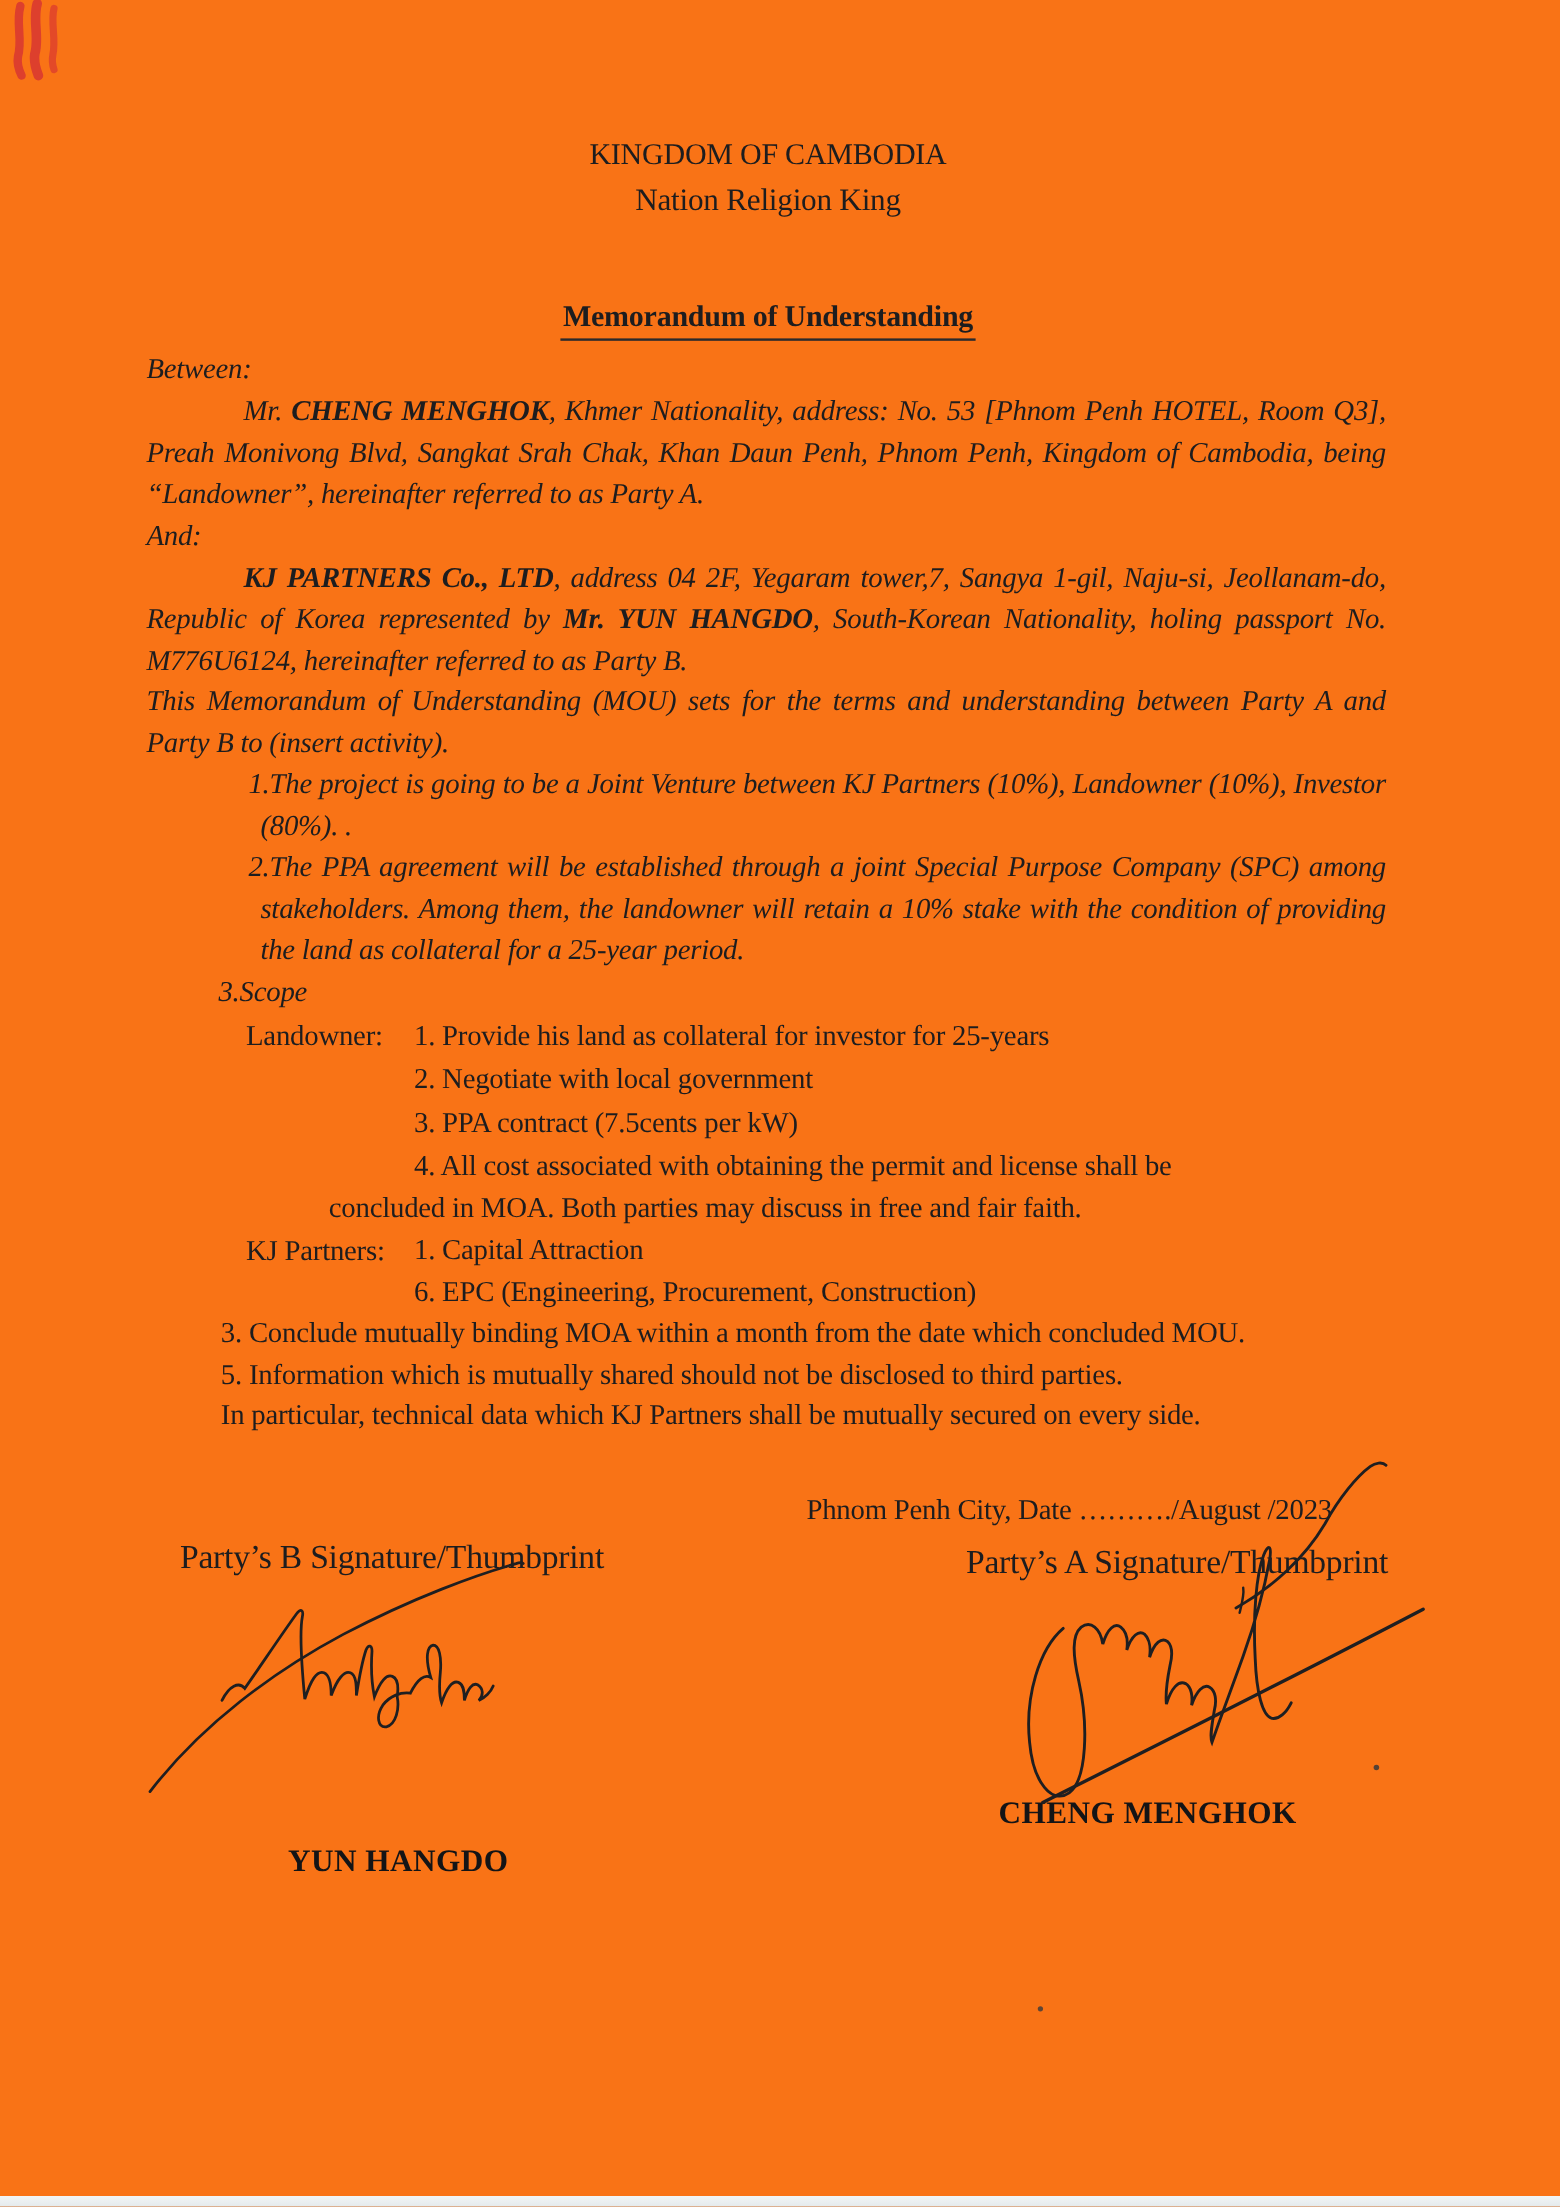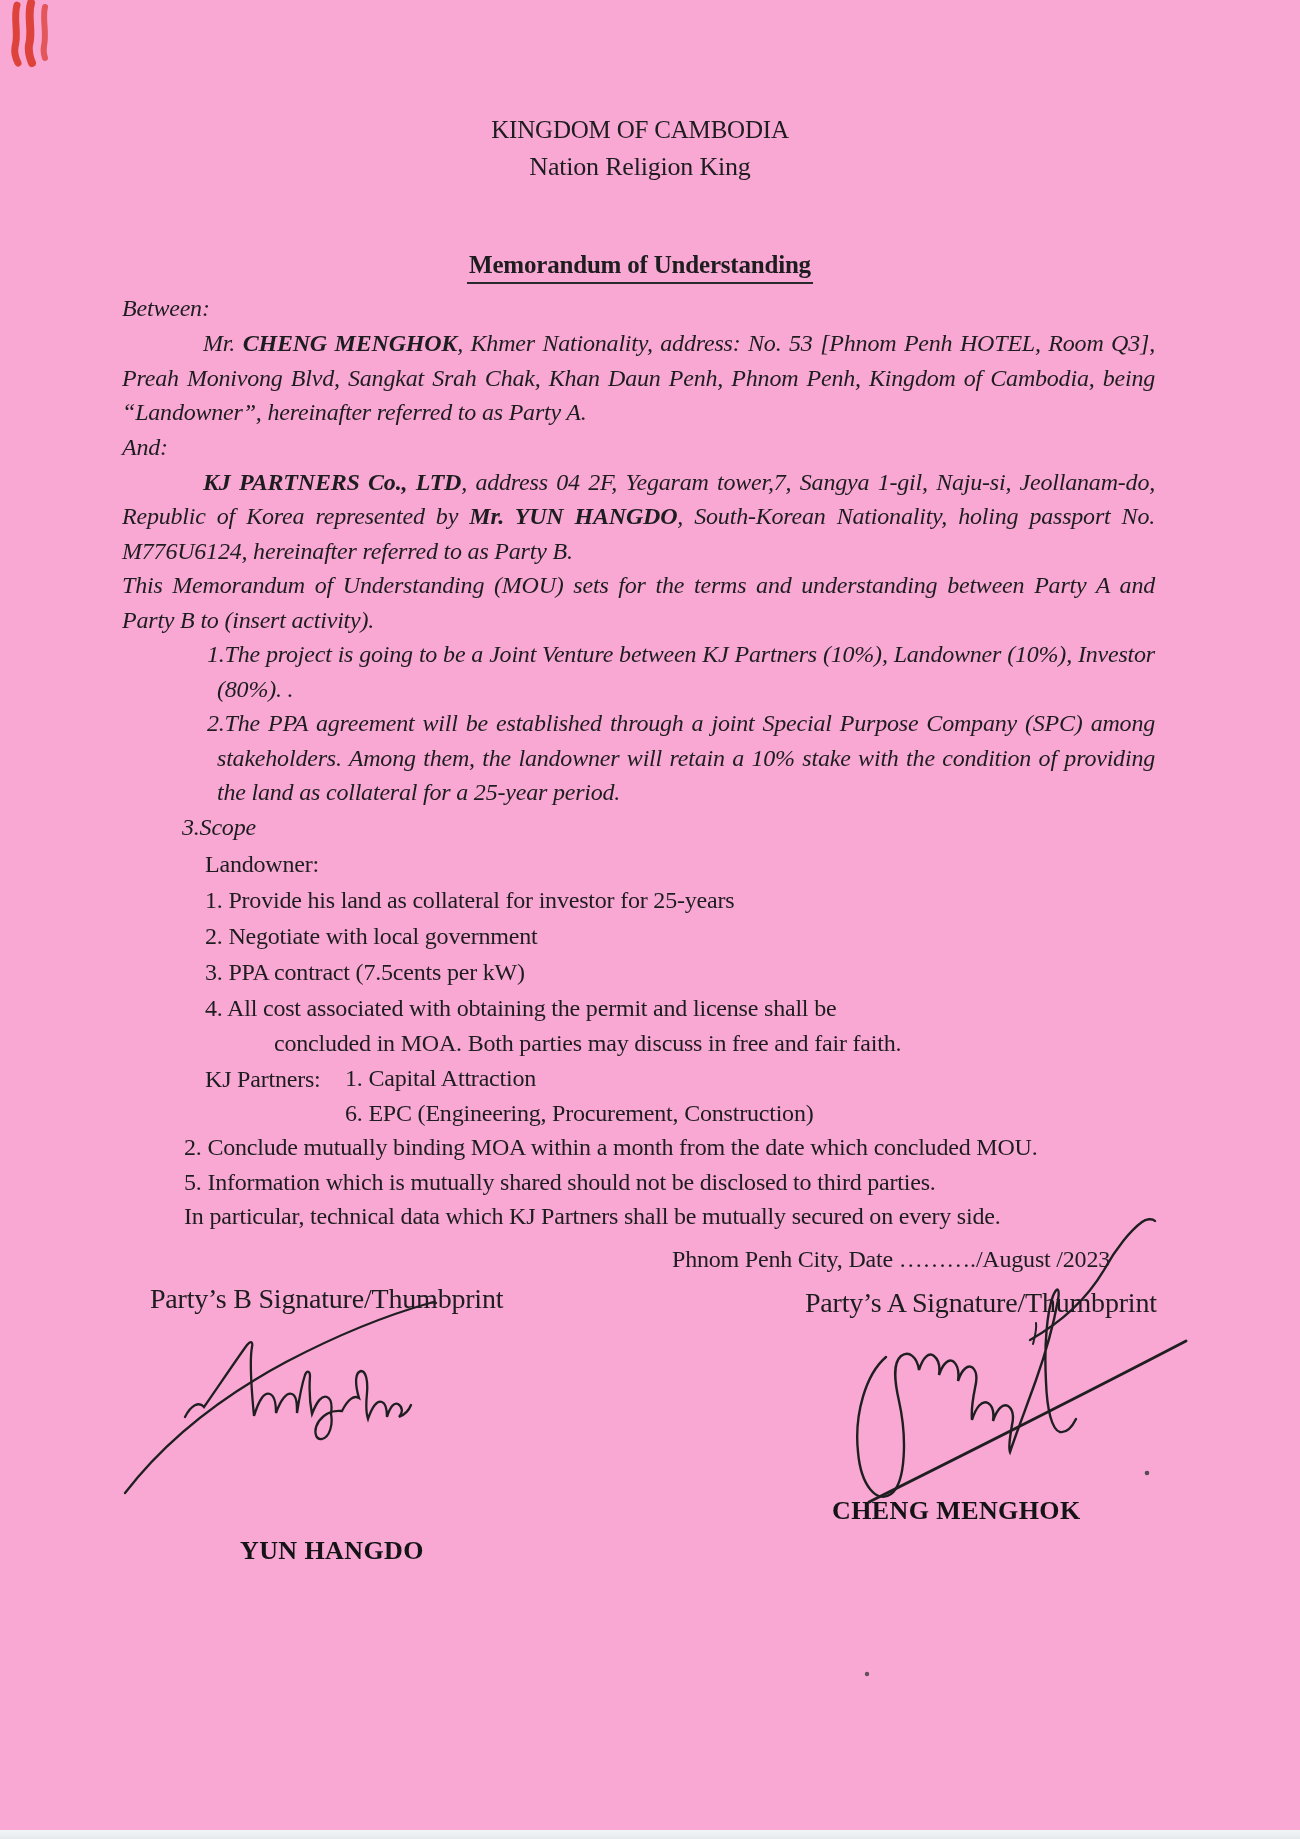--- a/index.html
+++ b/index.html
@@ -1,19 +1,19 @@
 <!DOCTYPE html>
 <html><head>
 <meta charset="utf-8">
 <style>
   html,body{margin:0;padding:0;background:#9a9a9a;}
   .page{
     position:relative;
     width:1300px;height:1839px;
-    background:#f9a8d4;
+    background:#f97316;
     overflow:hidden;
     font-family:"Liberation Serif","DejaVu Serif",serif;
     color:#1d1d1f;
     letter-spacing:-0.2px;
   }
   .centerline{position:absolute;left:0;width:1280px;text-align:center;}
   .hdr1{top:116px;font-size:25px;}
   .hdr2{top:152px;font-size:26px;}
   .title-line{top:251px;}
   .title-line span{
@@ -23,21 +23,21 @@
   .body-block{
     position:absolute;left:122px;top:291px;width:1033px;
     font-size:24px;line-height:34.5px;
   }
   .body-block p{margin:0;font-style:italic;}
   .lh35{line-height:35px;}
   .para{text-align:justify;}
   .indent{text-indent:81px;}
   .mt8{margin-top:8px;}
   .mt4{margin-top:4px;}
-  .mt2{margin-top:2px;flex-direction:column;}
+  .mt2{margin-top:2px;}
   .num-item{padding-left:95px;text-indent:-10px;text-align:justify;}
   .scope-head{padding-left:60px;}
   .scope-row{display:flex;margin-left:83px;}
   .scope-label{flex:none;width:140px;line-height:36px;}
   .scope-items{flex:1;}
   .scope-items div{line-height:36px;}
   .kj-items div{line-height:34.5px;}
   .scope-cont{margin-left:152px;line-height:35px;}
   .closing div{padding-left:62px;line-height:34.5px;}
   .abs{position:absolute;}
@@ -94,21 +94,21 @@
 
     <div class="scope-row">
       <span class="scope-label">KJ Partners:</span>
       <div class="scope-items kj-items">
         <div>1. Capital Attraction</div>
         <div>6. EPC (Engineering, Procurement, Construction)</div>
       </div>
     </div>
 
     <div class="closing">
-      <div>2. Conclude mutually binding MOA within a month from the date which concluded MOU.</div>
+      <div>3. Conclude mutually binding MOA within a month from the date which concluded MOU.</div>
       <div>5. Information which is mutually shared should not be disclosed to third parties.</div>
       <div>In particular, technical data which KJ Partners shall be mutually secured on every side.</div>
     </div>
   </div>
 
   <div class="abs dateline">Phnom Penh City, Date ………./August /2023</div>
   <div class="abs siglabel lbl-b">Party’s B Signature/Thumbprint</div>
   <div class="abs siglabel lbl-a">Party’s A Signature/Thumbprint</div>
   <div class="abs signame name-b">YUN HANGDO</div>
   <div class="abs signame name-a">CHENG MENGHOK</div>

